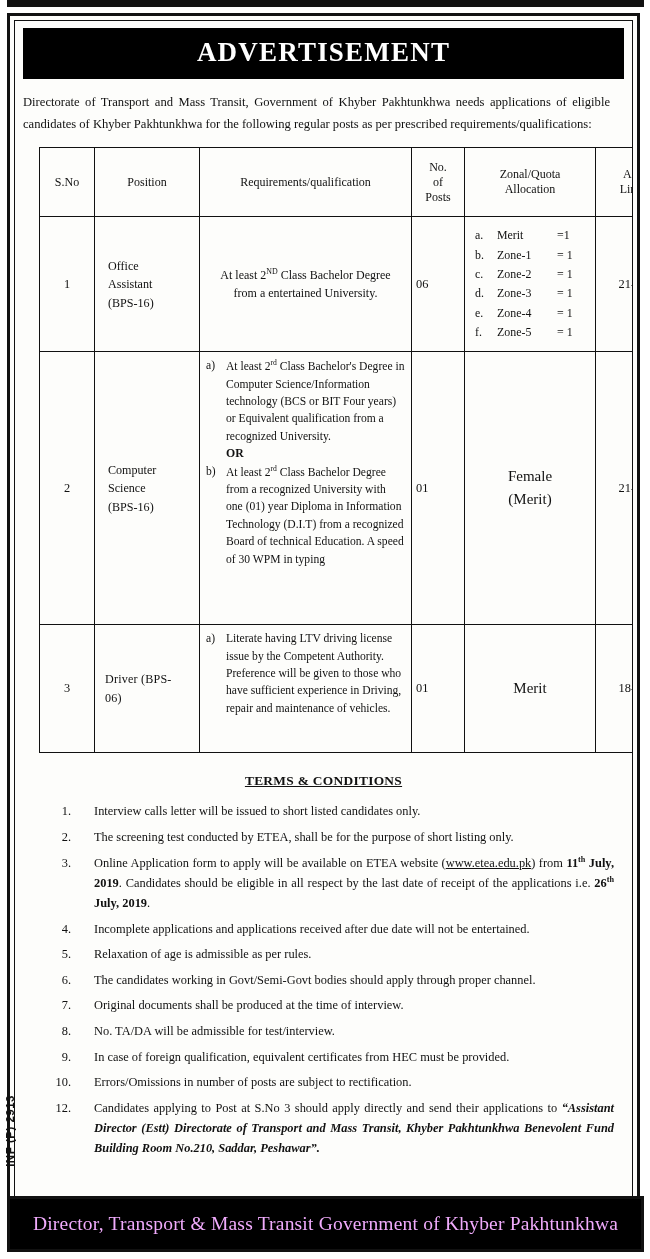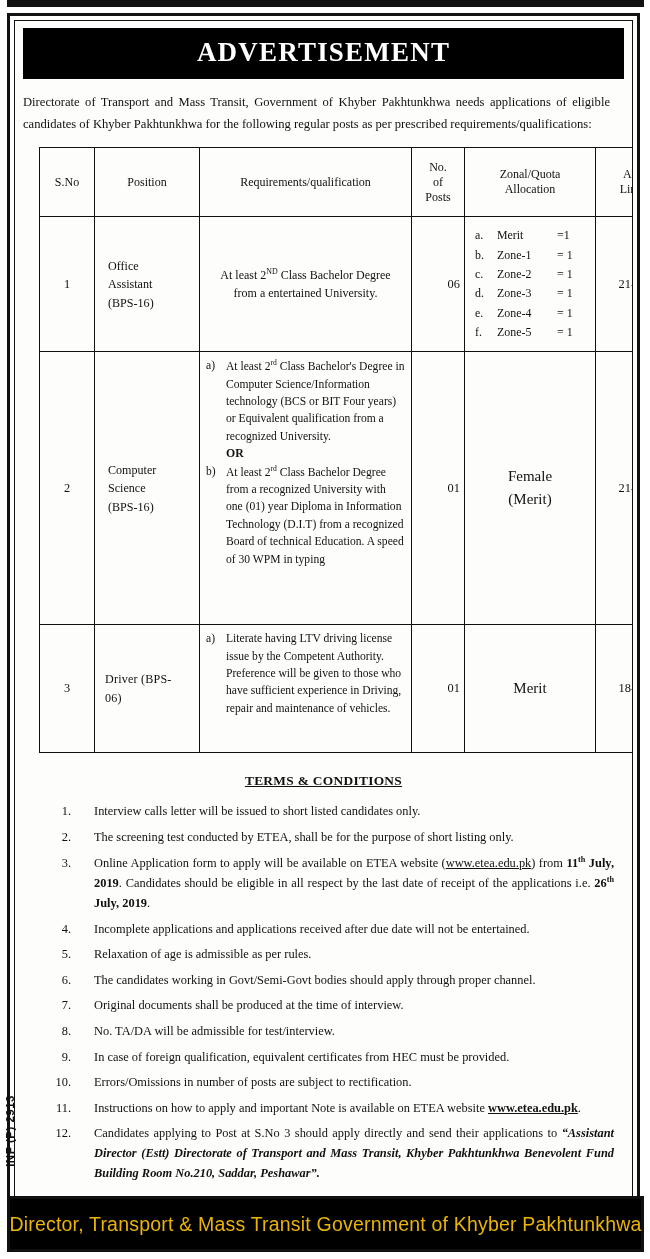--- a/index.html
+++ b/index.html
@@ -94,21 +94,21 @@
     font-size: 12px;
   }
   .c-sno     { width: 46px;  text-align: center; }
   .c-pos     { width: 96px; margin-left: 26px;  }
   .c-req     { width: 203px; }
   .c-posts   { width: 44px;  text-align: center; }
   .c-quota   { width: 122px; }
   .c-age     { width: 66px;  text-align: center; }
 
   td.c-sno   { text-align: center; font-size: 12.4px; }
-  td.c-posts { text-align: right; font-size: 12.4px; }
+  td.c-posts { text-align: left; font-size: 12.4px; }
   td.c-age   { text-align: center; font-size: 12.4px; }
 
   .pos-cell {
     padding-left: 9px;
     line-height: 1.52;
     font-size: 12.1px;
   }
   .pos-cell.driver {
     padding-left: 6px;
   }
@@ -230,23 +230,23 @@
     width: 637px;
     height: 56px;
     background: #000;
     border: 3px solid #111;
     box-sizing: border-box;
     display: flex;
     align-items: center;
     justify-content: center;
   }
   .footer-text {
-    color: #eab308;
+    color: #f0abfc;
     font-size: 19.5px;
-    font-family: Liberation Sans, sans-serif;
+    font-family: Liberation Serif, serif;
     letter-spacing: 0.2px;
     white-space: nowrap;
   }
 </style>
 </head>
 <body>
 
 <div class="top-strip"></div>
 
 <div class="ad-box">
@@ -426,24 +426,20 @@
       </li>
       <li>
         <span class="num">9.</span>
         <span class="txt">In case of foreign qualification, equivalent certificates from HEC must be provided.</span>
       </li>
       <li>
         <span class="num">10.</span>
         <span class="txt">Errors/Omissions in number of posts are subject to rectification.</span>
       </li>
       <li class="justified">
-        <span class="num">11.</span>
-        <span class="txt"><span>Instructions on how to apply and important Note is available on ETEA website </span><a class="u b" href="#" style="color:inherit;">www.etea.edu.pk</a><span>.</span></span>
-      </li>
-      <li class="justified">
         <span class="num">12.</span>
         <span class="txt"><span>Candidates applying to Post at S.No 3 should apply directly and send their applications to </span><span class="bi">“Assistant Director (Estt) Directorate of Transport and Mass Transit, Khyber Pakhtunkhwa Benevolent Fund Building Room No.210, Saddar, Peshawar”.</span></span>
       </li>
     </ol>
 
   </div>
 </div>
 
 <div class="inf-code">INF (P) 2913</div>
 

